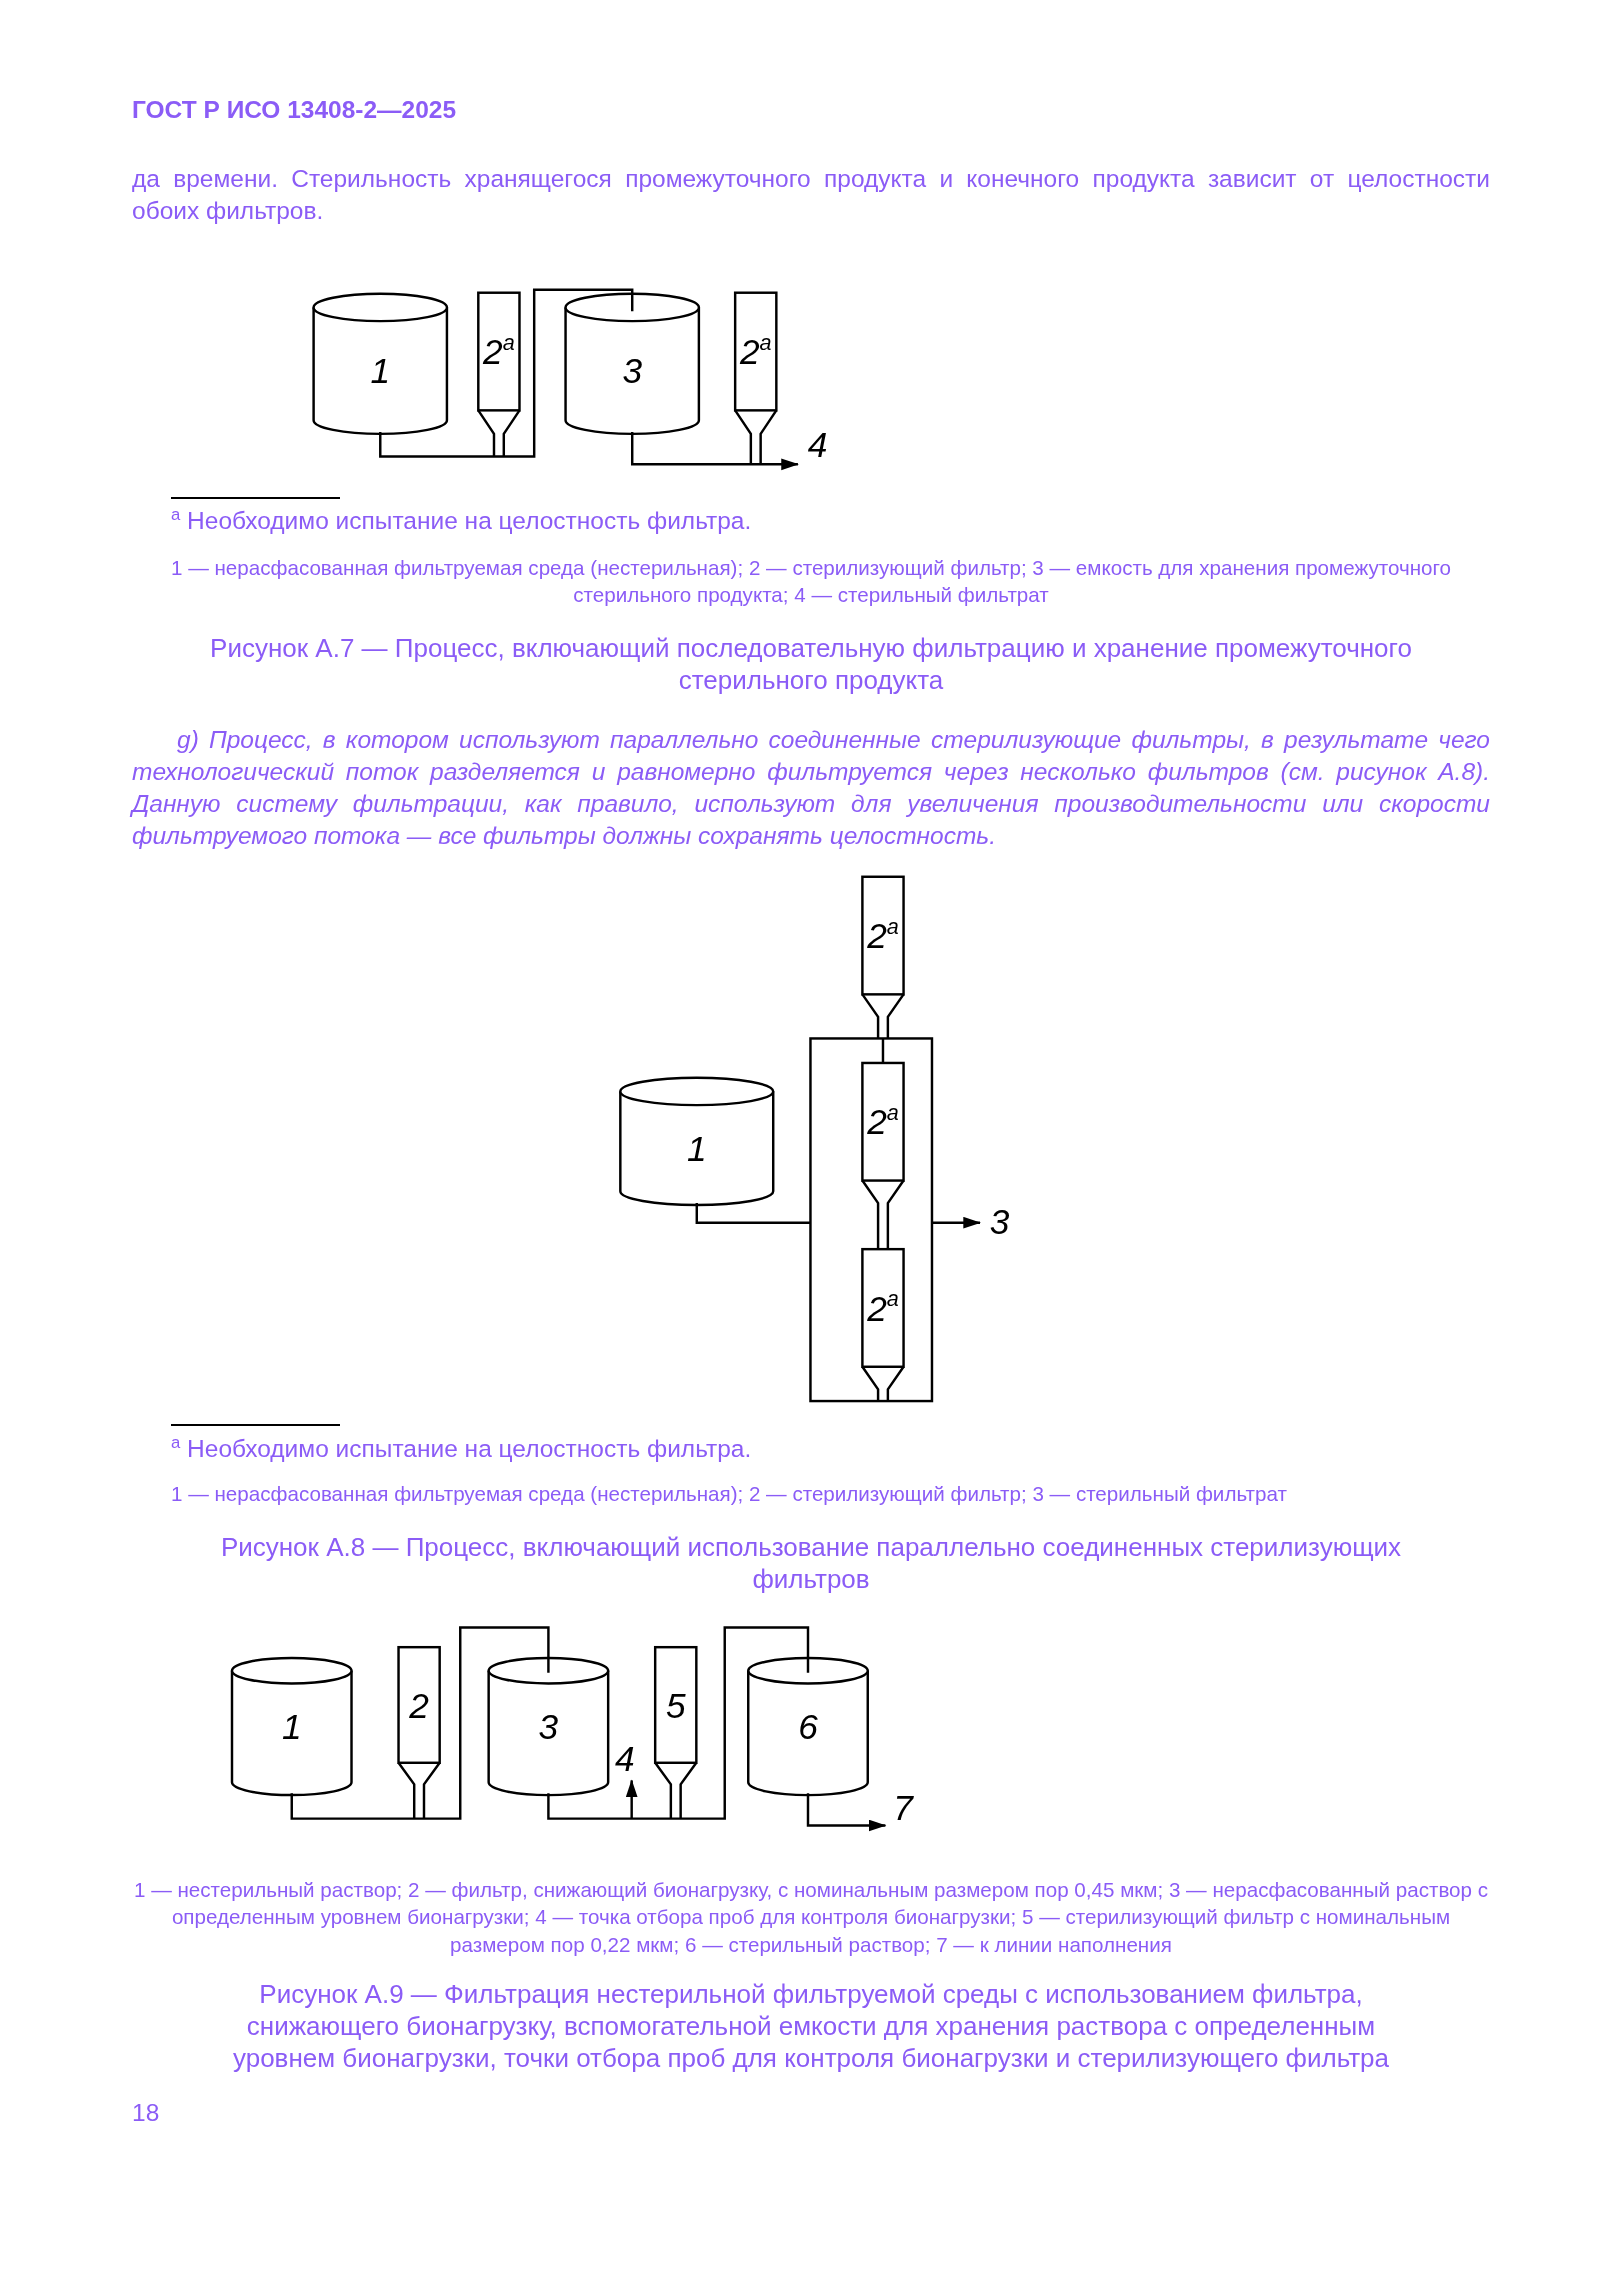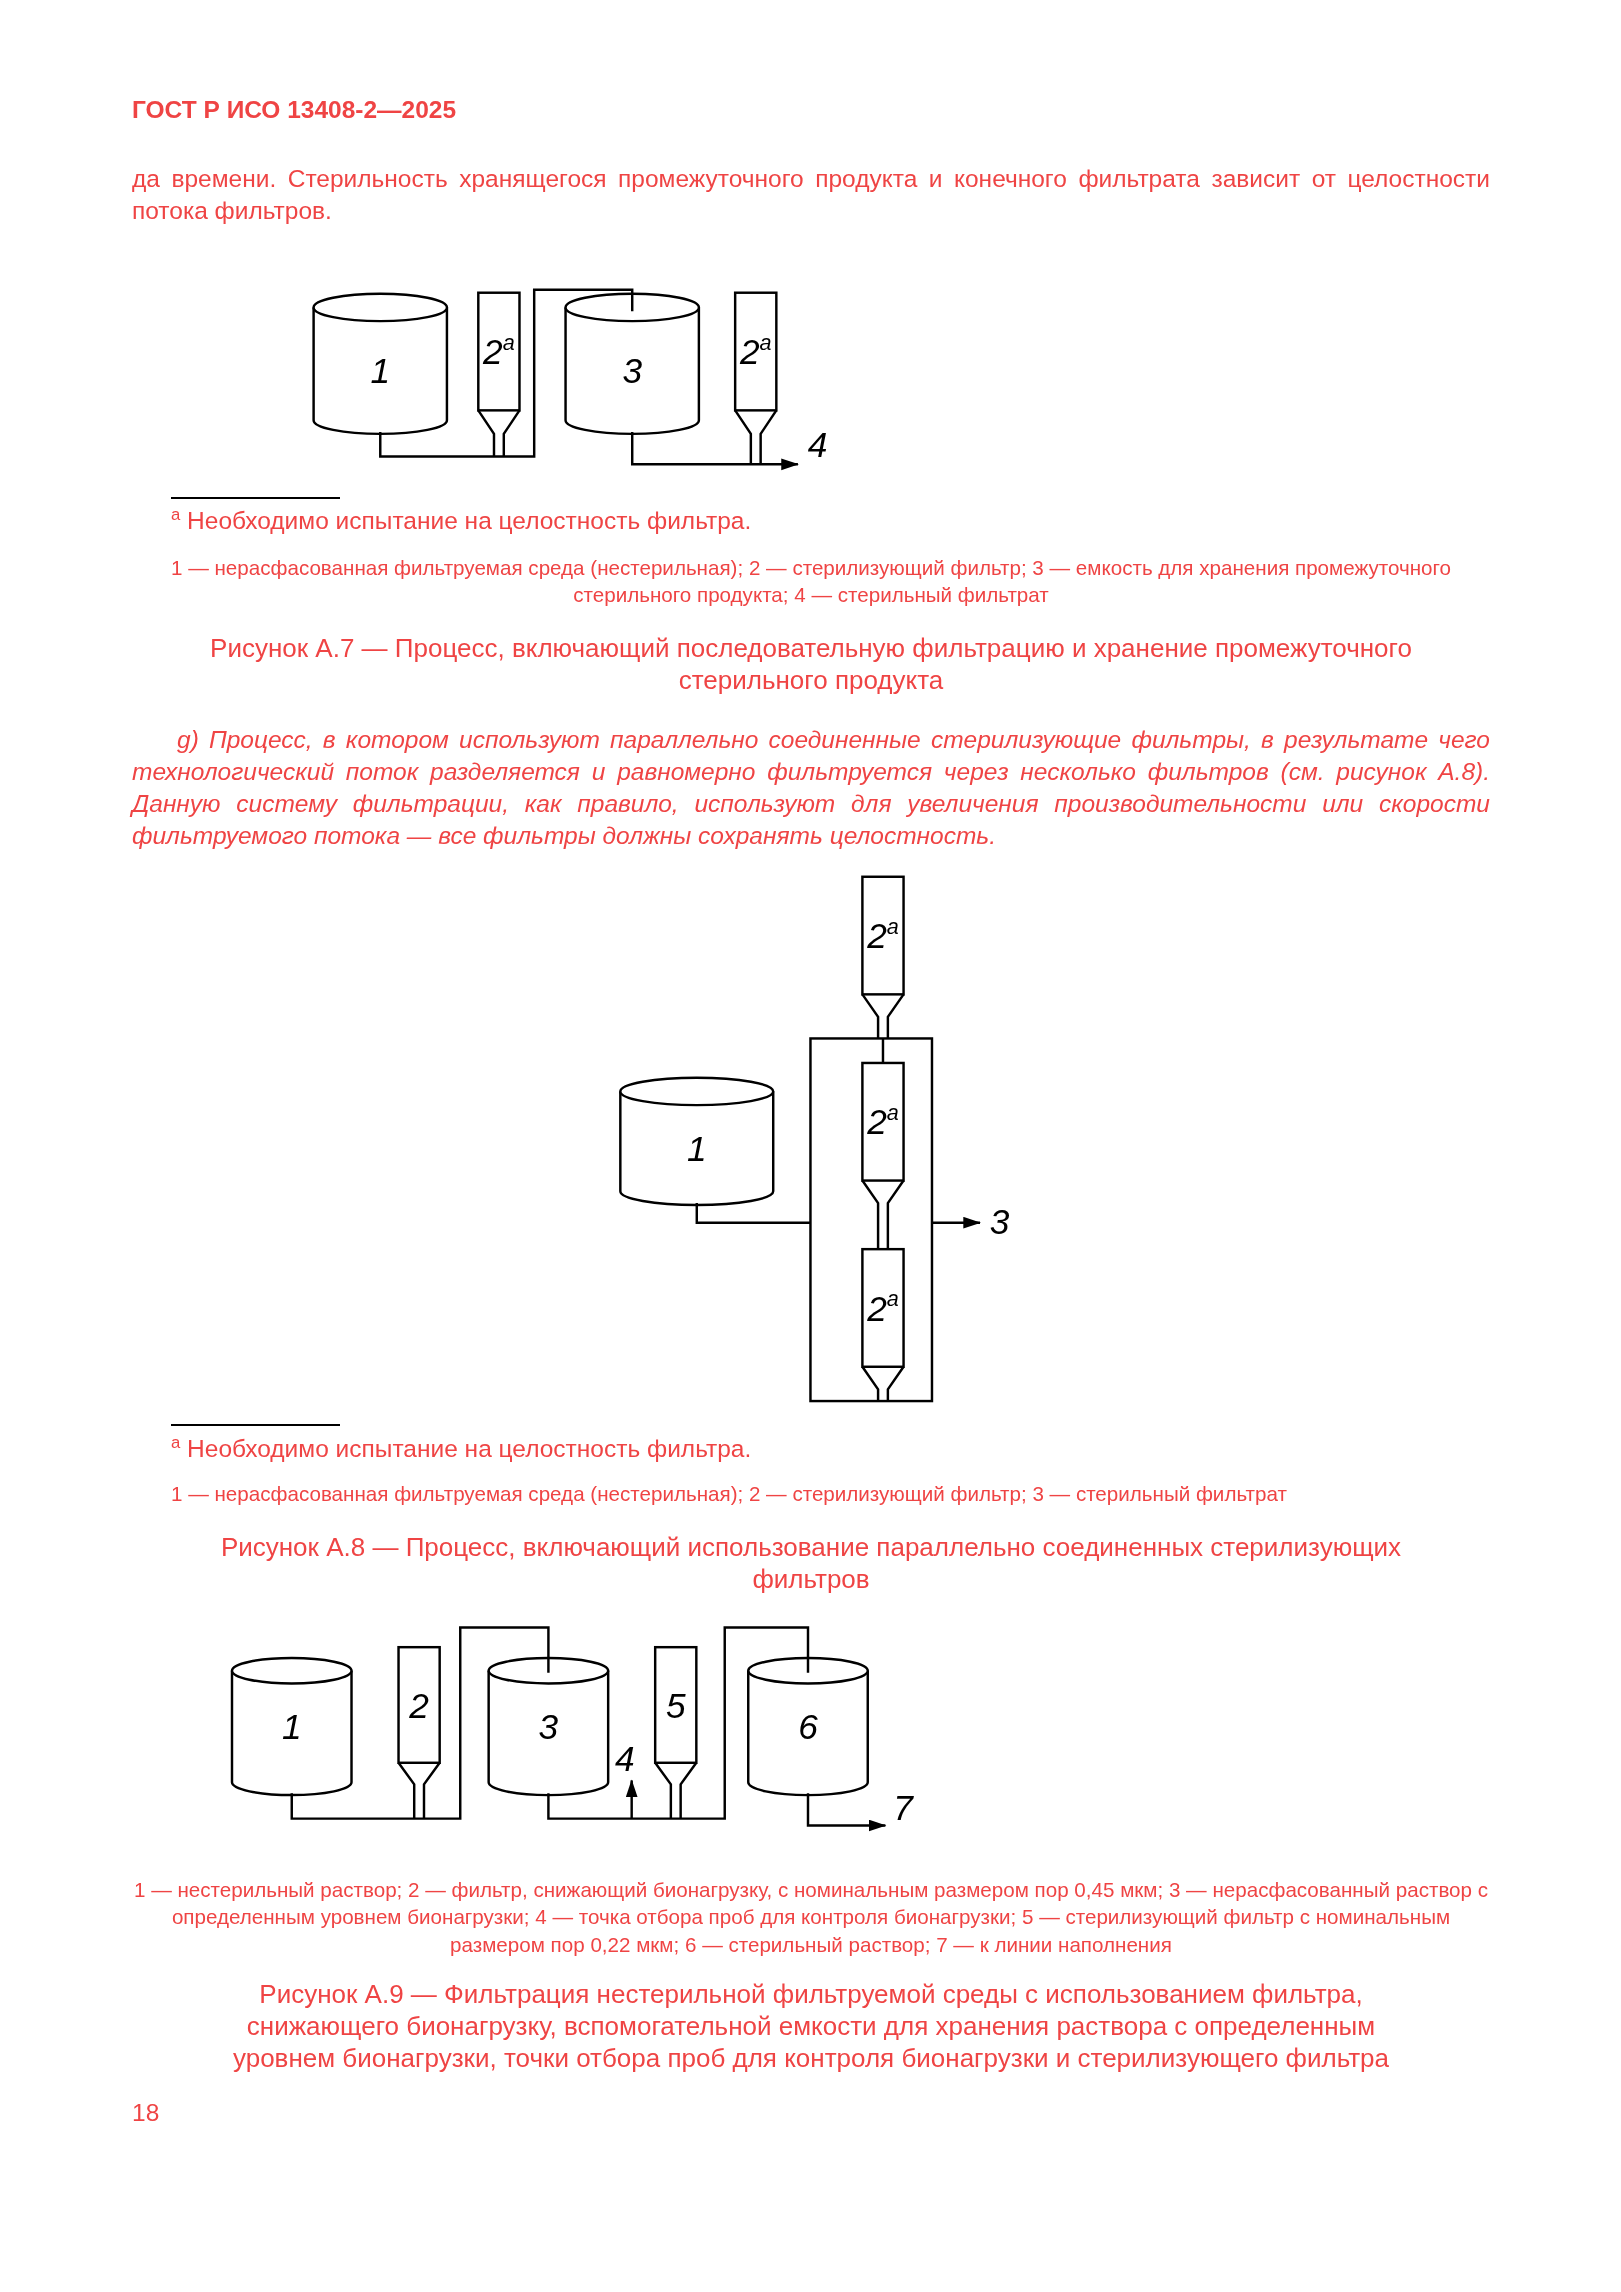--- a/index.html
+++ b/index.html
@@ -1,21 +1,21 @@
 <!DOCTYPE html>
 <html lang="ru"><head>
 <meta charset="utf-8">
 <style>
   * { box-sizing: border-box; }
   html, body { margin: 0; padding: 0; background: #ffffff; }
   .page {
     width: 1621px;
     height: 2293px;
     background: #ffffff;
-    color: #ef4444;
+    color: #8b5cf6;
     font-family: "Liberation Sans", sans-serif;
     position: relative;
     overflow: hidden;
   }
   .content { padding: 96px 131px 0 132px; }
 
   .doc-header {
     font-size: 24.5px;
     font-weight: bold;
     margin: 0 0 39px 0;
@@ -86,21 +86,21 @@
   .dsup { font-size: 22px; }
 </style>
 </head>
 <body>
 
 <div class="page">
   <div class="content">
 
     <div class="doc-header">ГОСТ Р ИСО 13408-2—2025</div>
 
-    <p class="body-text">да времени. Стерильность хранящегося промежуточного продукта и конечного фильтрата зависит от целостности потока фильтров.</p>
+    <p class="body-text">да времени. Стерильность хранящегося промежуточного продукта и конечного продукта зависит от целостности обоих фильтров.</p>
 
     <div class="fig-a7">
       <svg width="549" height="201" viewBox="0 0 560 205">
         <defs>
           <marker id="ah7" markerUnits="userSpaceOnUse" markerWidth="20" markerHeight="14" refX="17" refY="6" orient="auto">
             <path d="M0,0 L18,6 L0,12 Z" fill="#000"></path>
           </marker>
         </defs>
         <g>
           <path class="shape" d="M 20,30 L 20,145 A 68,14 0 0 0 156,145 L 156,30"></path>

